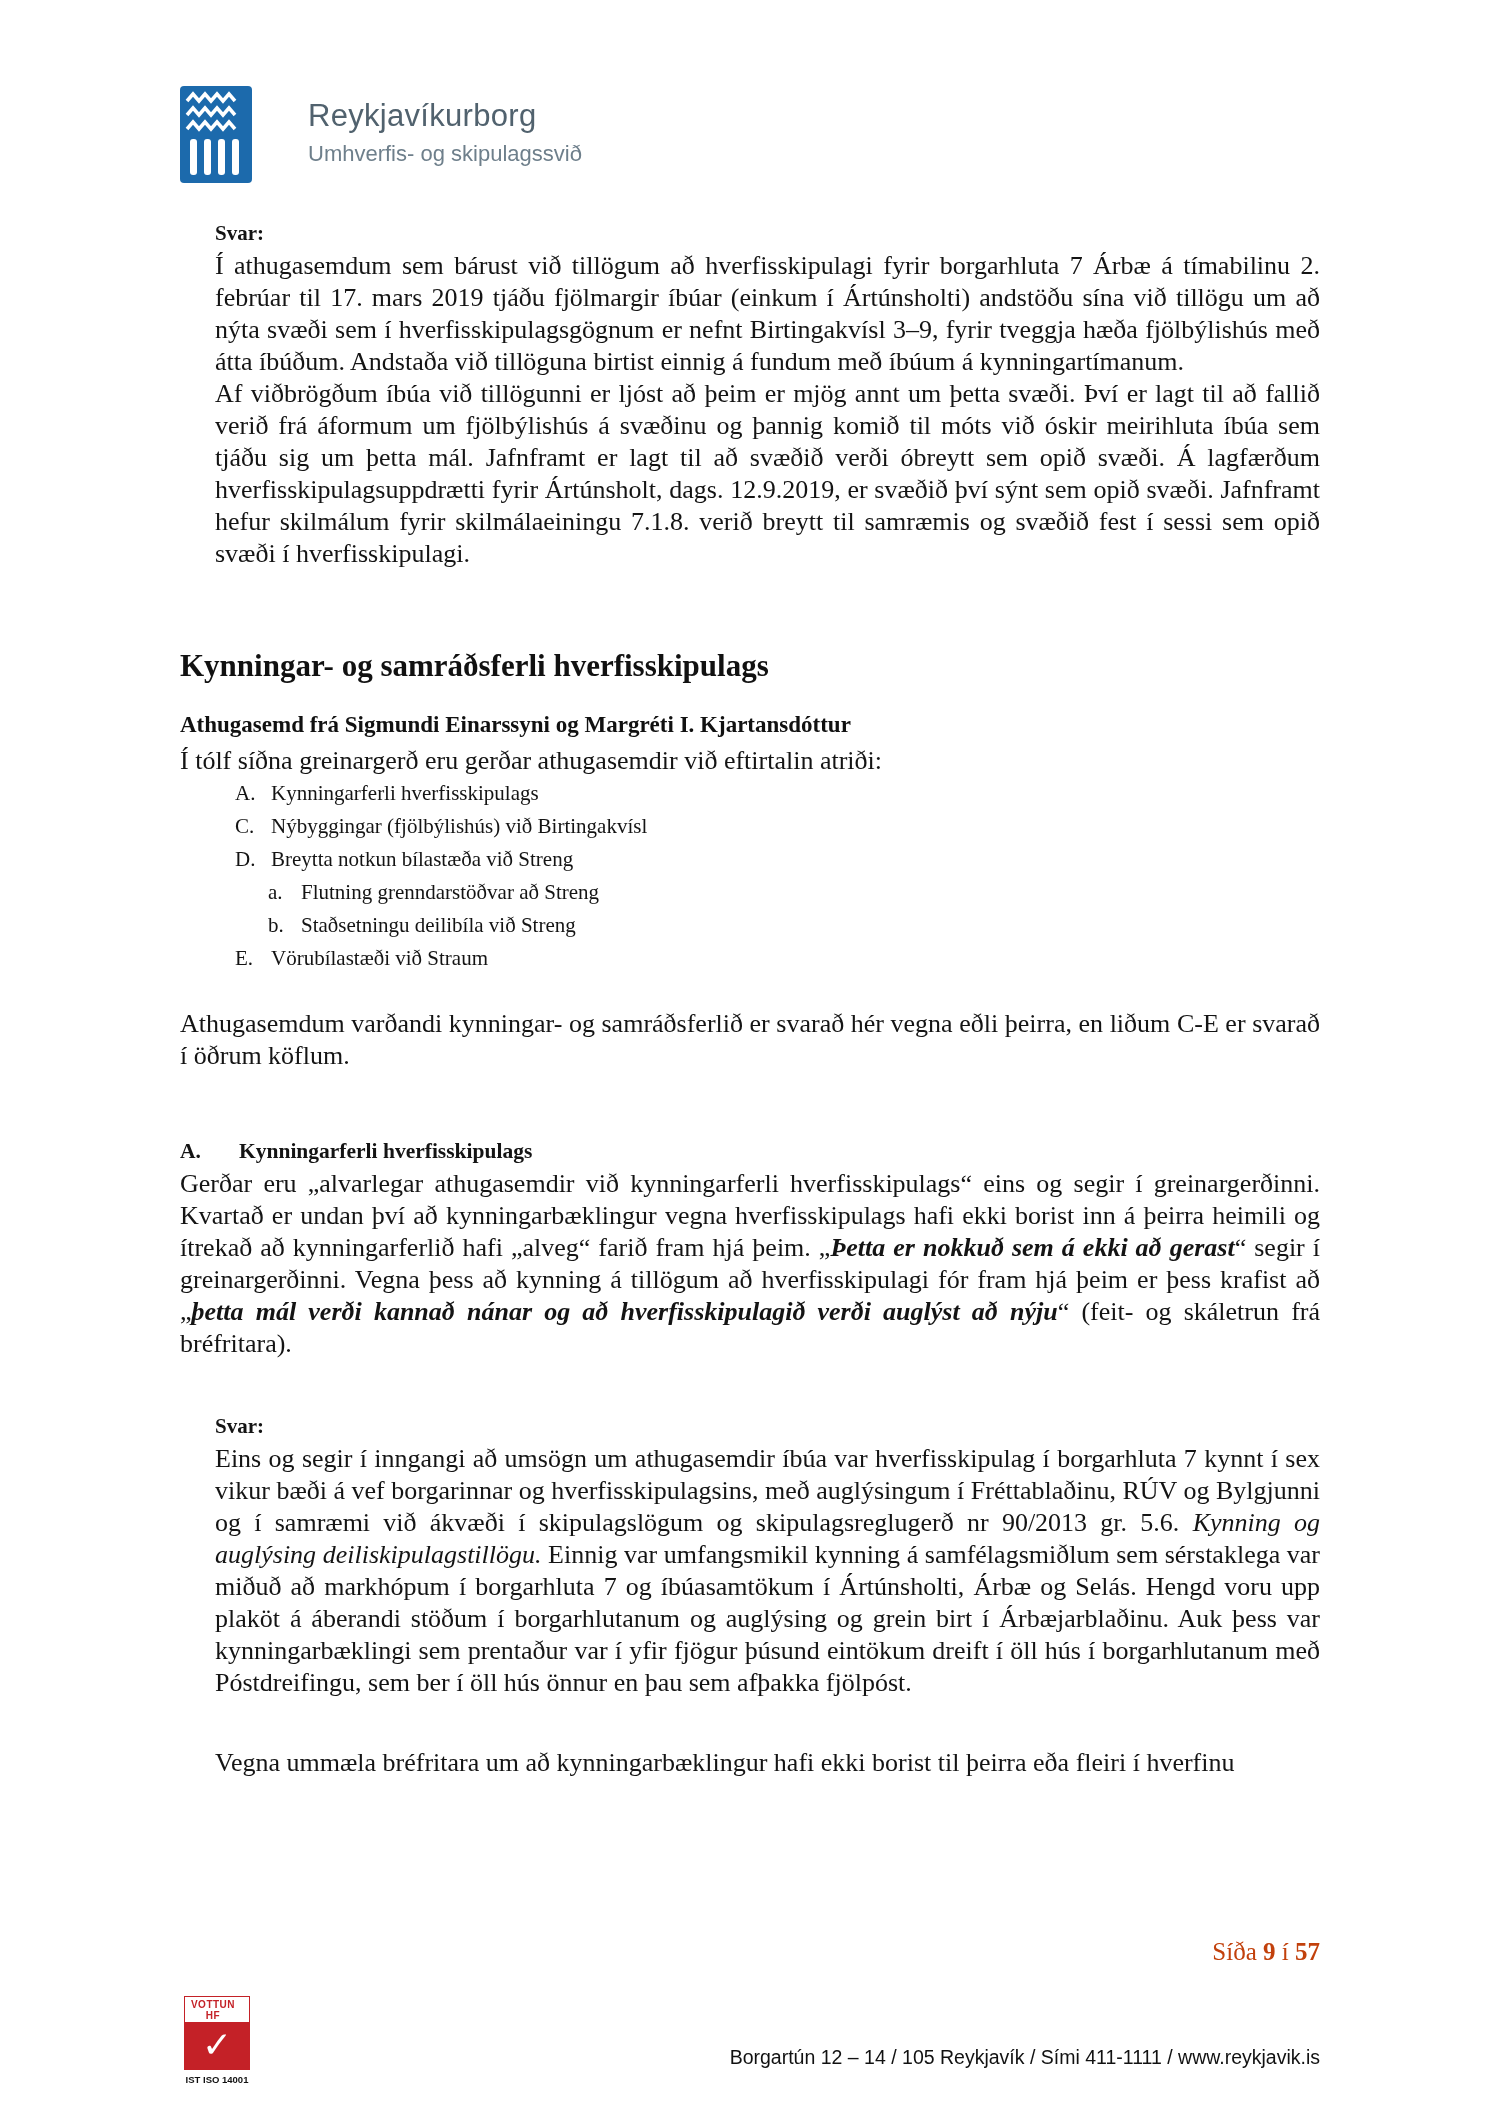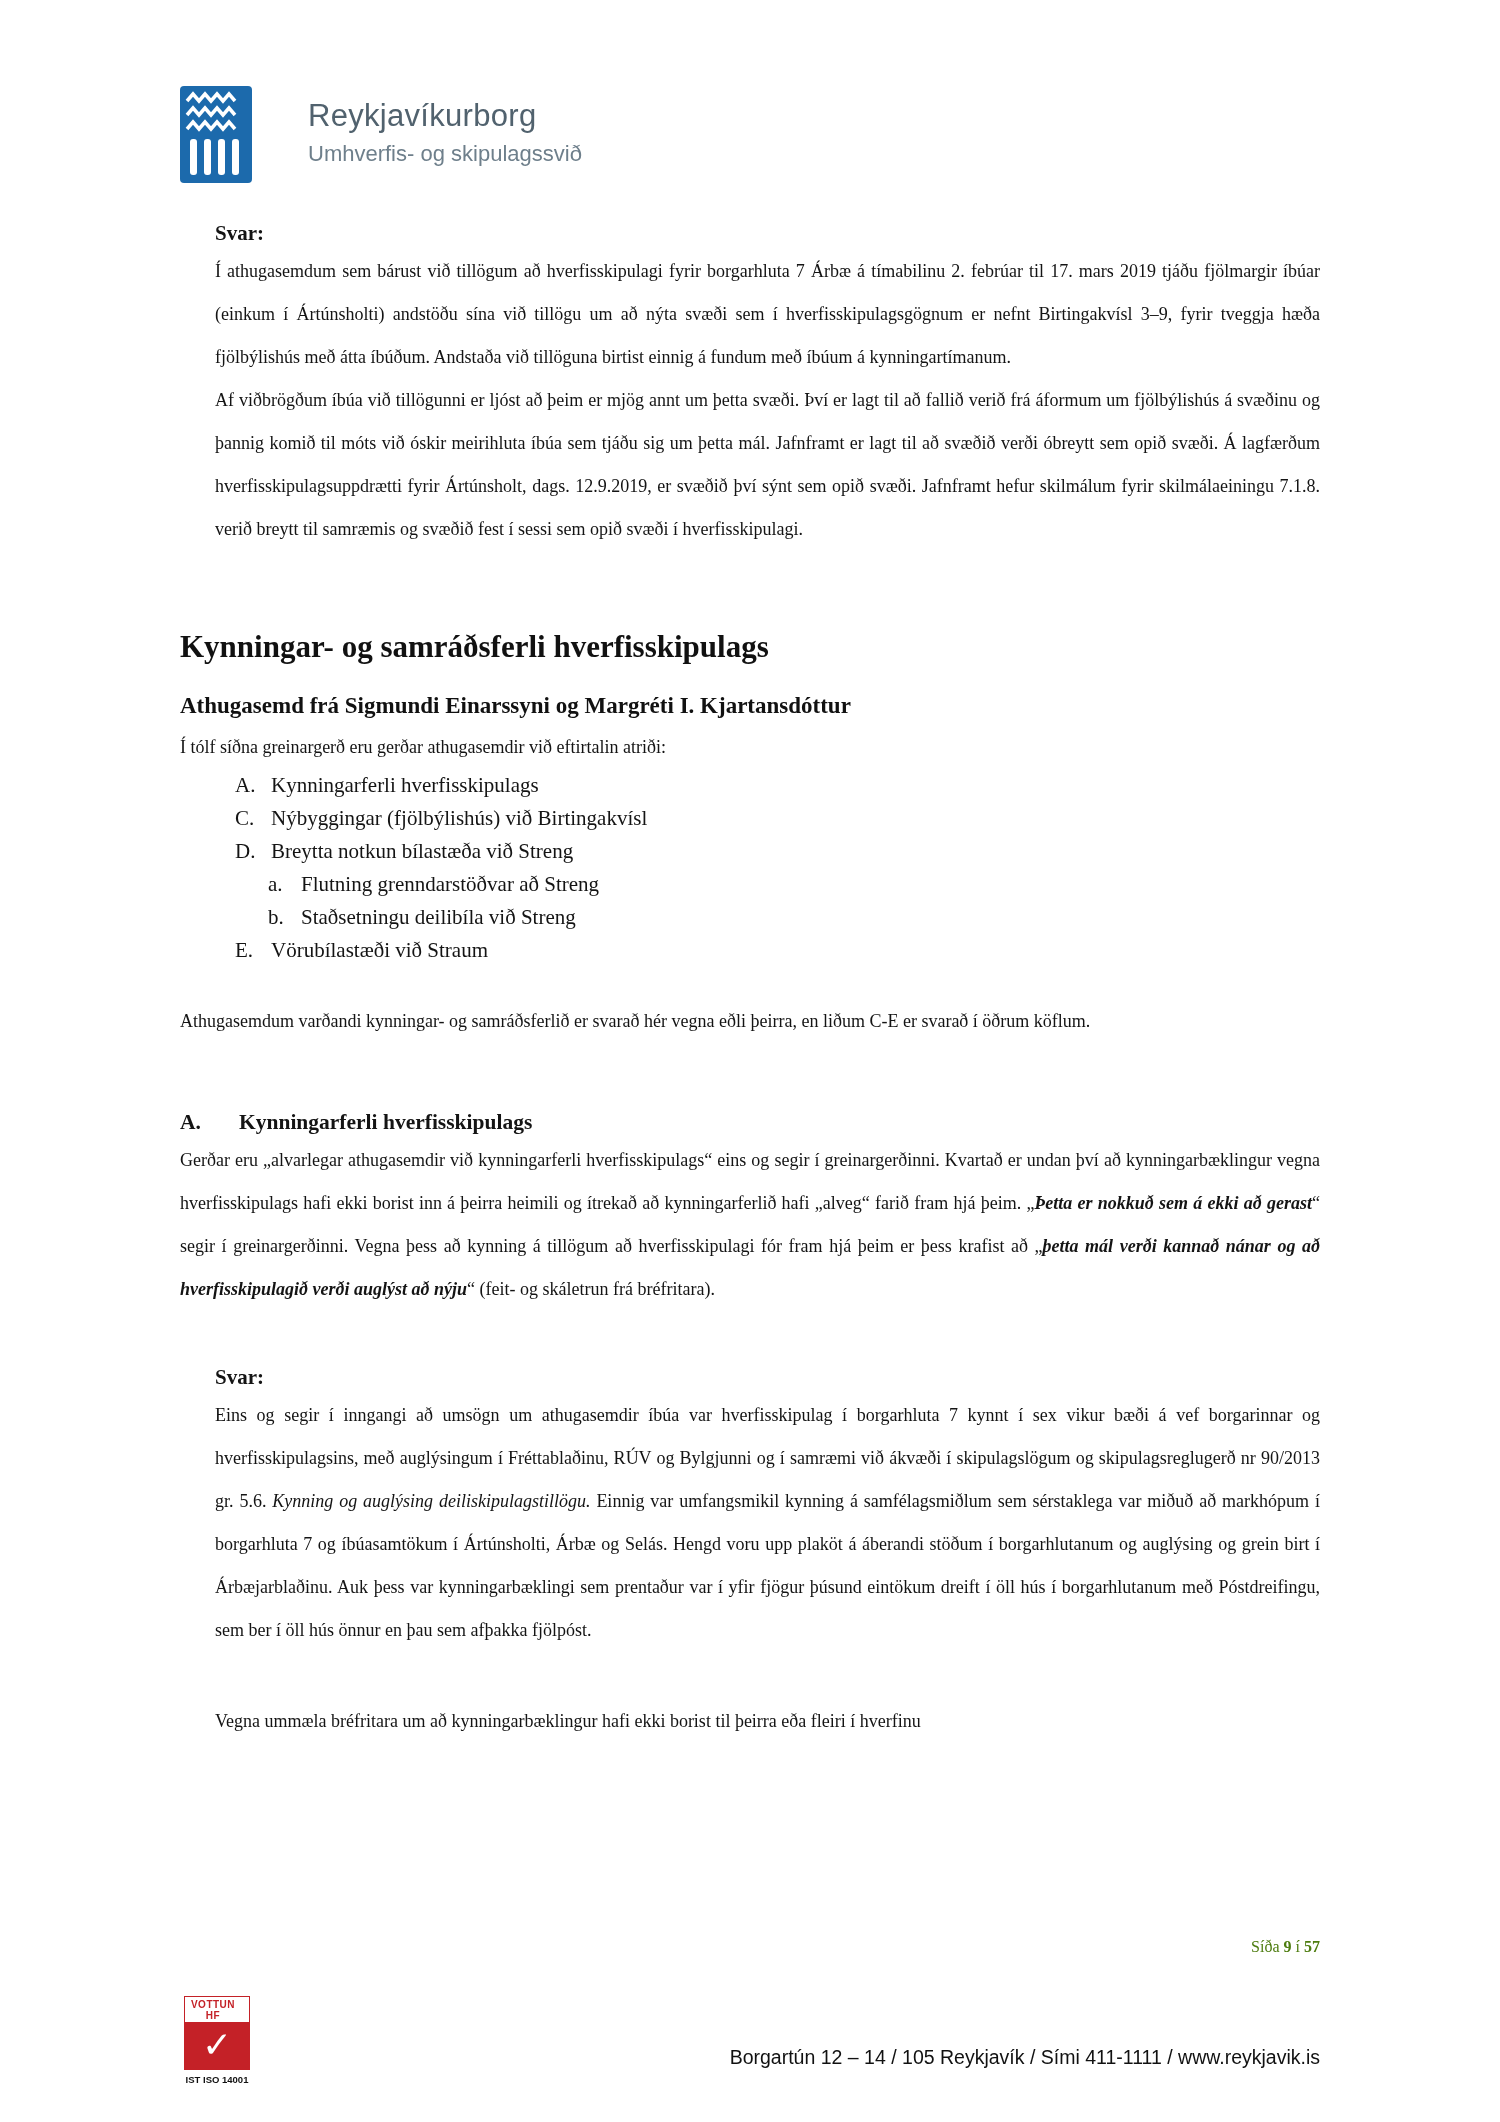--- a/index.html
+++ b/index.html
@@ -24,21 +24,21 @@
     font-family: "Liberation Sans", sans-serif;
     font-size: 31px; color: #51626e; letter-spacing: 0.3px;
   }
   .org-dept {
     font-family: "Liberation Sans", sans-serif;
     font-size: 22px; color: #6e7f8b; margin-top: 7px;
   }
 
   
   p { margin: 0; }
-  .body-text { font-size: 18px; line-height: 43px; text-align: justify; }
+  .body-text { font-size: 26px; line-height: 32px; text-align: justify; }
   .svar-label { font-weight: bold; font-size: 21px; line-height: 33px; }
   .indent { margin-left: 35px; }
   .svar-block { margin-top: 34px; }
 
   .h1 { margin: 76px 0 0 0; font-size: 31px; line-height: 40px; font-weight: bold; color: #111; }
   .h2 { margin: 24px 0 0 0; font-size: 23px; line-height: 30px; font-weight: bold; color: #111; }
   .intro { margin-top: 5px; }
 
   .list { margin-top: 0; }
   .li { font-size: 21px; line-height: 33px; }
@@ -56,21 +56,21 @@
   .bi { font-weight: bold; font-style: italic; }
   .it { font-style: italic; }
   .bold { font-weight: bold; }
 
   .svar-block2 { margin-top: 50px; }
   .last-para { margin-top: 48px; }
 
   
   .page-num {
     position: absolute; top: 1938px; right: 180px;
-    font-size: 16px; color: #4d7c0f;
+    font-size: 25px; color: #c2410c;
   }
   .cert {
     position: absolute; left: 184px; top: 1996px;
     width: 66px; text-align: center;
   }
   .cert-top {
     font-family: "Liberation Sans", sans-serif;
     font-size: 10px; font-weight: bold; letter-spacing: 0.5px;
     color: #c42127; border: 1px solid #c42127;
     border-bottom: none; padding: 2px 8px 1px 0; background: #fff;

